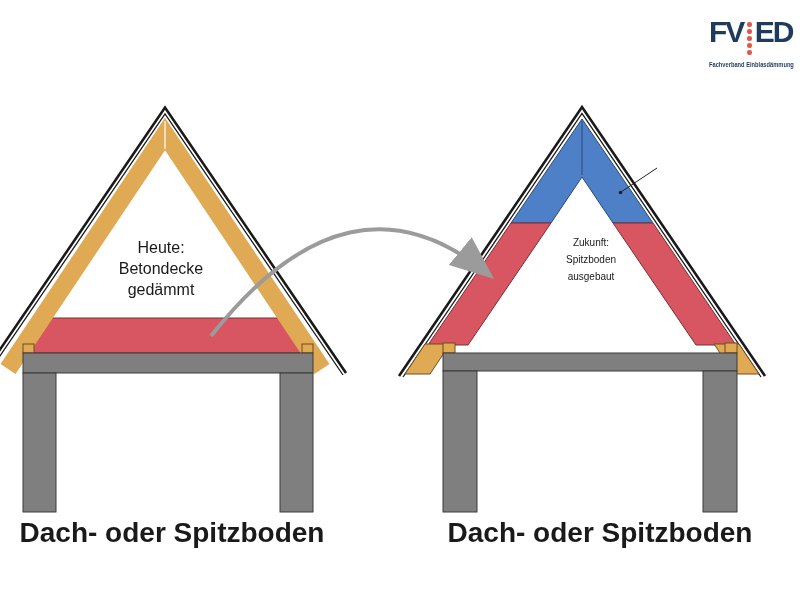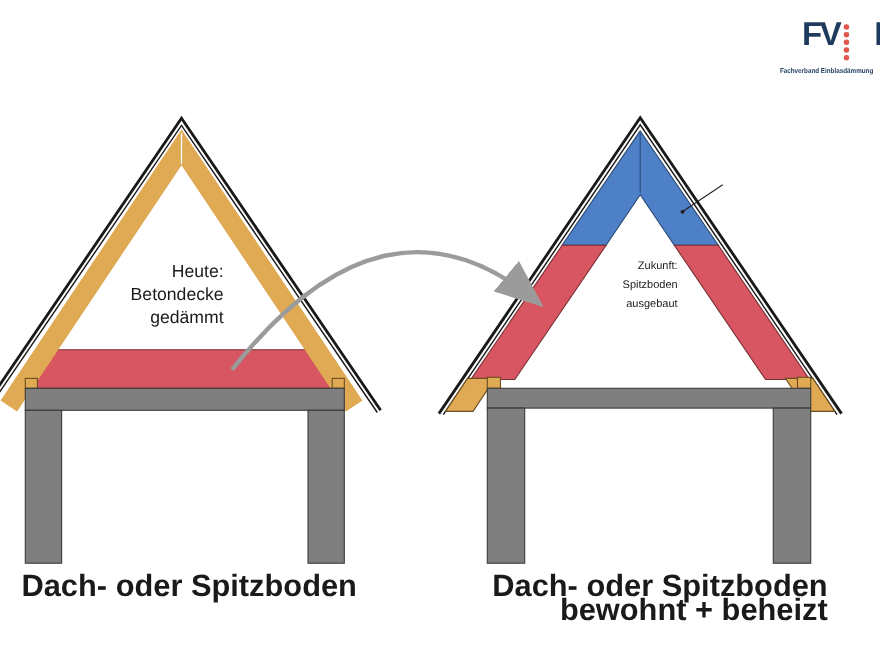--- a/index.html
+++ b/index.html
@@ -2,32 +2,32 @@
 <html><head>
 <meta charset="utf-8">
 <style>
   html,body{margin:0;padding:0;}
   body{
     width:800px;height:600px;position:relative;background:#ffffff;overflow:hidden;
     font-family:"Liberation Sans","DejaVu Sans",sans-serif;color:#1a1a1a;
   }
   .stage{position:absolute;left:0;top:0;width:800px;height:600px;}
   svg{position:absolute;left:0;top:0;}
-  .txt{position:absolute;text-align:right;transform:translateX(-50%);white-space:nowrap;}
+  .txt{position:absolute;text-align:center;transform:translateX(-50%);white-space:nowrap;}
   .interior-left{left:161px;top:237px;font-size:16px;line-height:21px;}
   .interior-right-top{left:591px;top:234px;font-size:10px;line-height:17px;}
   .interior-right-bottom{left:591px;top:288px;font-size:15.5px;line-height:16.5px;}
   .caption{font-size:28px;line-height:21.5px;font-weight:bold;}
   .caption-left{left:172px;top:522px;}
   .caption-right{left:600px;top:522px;}
   .annotation{position:absolute;left:657px;top:146px;font-size:9.5px;line-height:10.5px;white-space:nowrap;}
   
   .logo{position:absolute;left:709px;top:19px;width:80px;}
   .logo-row{display:flex;align-items:flex-start;}
-  .logo-word{font-size:30px;font-weight:bold;line-height:26px;letter-spacing:-2px;color:#1e3a5c;margin-left:20px;}
+  .logo-word{font-size:30px;font-weight:bold;line-height:26px;letter-spacing:-2px;color:#1e3a5c;}
   .logo-dots{display:flex;flex-direction:column;margin:3px 3px 0 4px;}
   .logo-dot{width:4.5px;height:4.5px;border-radius:50%;background:#e2574c;margin-bottom:2.6px;}
   .logo-tagline{font-size:6.5px;font-weight:bold;color:#1e3a5c;margin-top:4px;
                 transform:scaleX(0.88);transform-origin:left;white-space:nowrap;}
 </style>
 </head>
 <body>
 
 <div class="stage">
 
@@ -95,21 +95,20 @@
     <div>Spitzboden</div>
     <div>ausgebaut</div>
   </div>
 
 
   <div class="txt caption caption-left">
     <div>Dach- oder Spitzboden</div>
   </div>
   <div class="txt caption caption-right">
     <div>Dach- oder Spitzboden</div>
-    <div>bewohnt + beheizt</div>
   </div>
 
   <div class="logo">
     <div class="logo-row">
       <span class="logo-word">FV</span>
       <span class="logo-dots">
         <span class="logo-dot"></span>
         <span class="logo-dot"></span>
         <span class="logo-dot"></span>
         <span class="logo-dot"></span>

